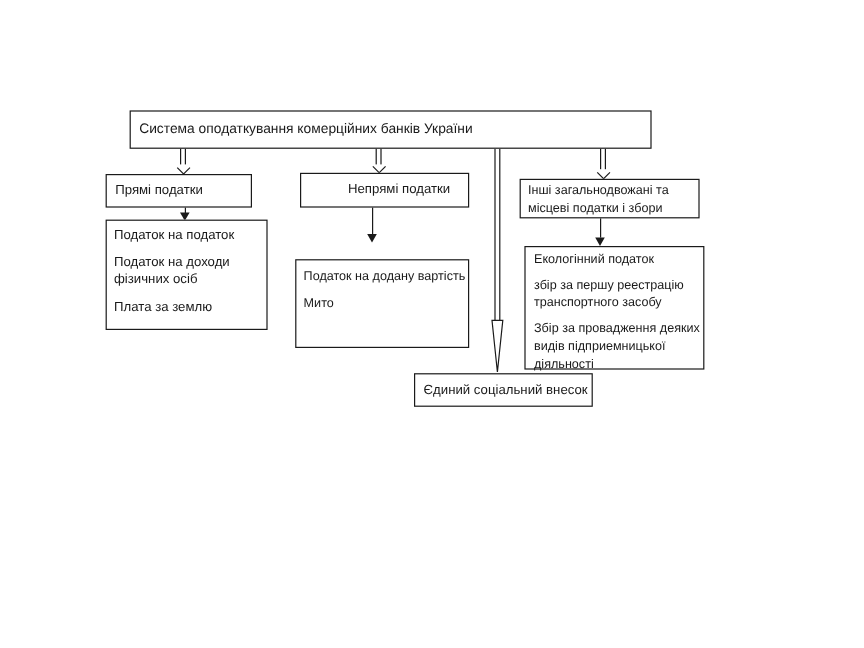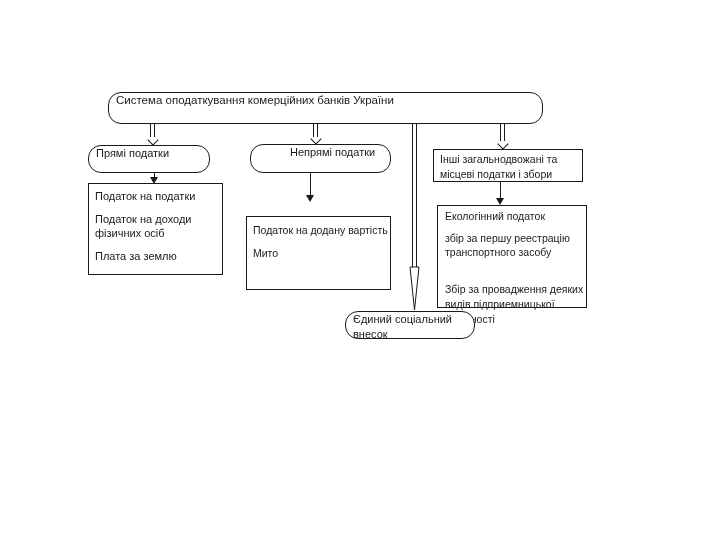--- a/index.html
+++ b/index.html
@@ -13,21 +13,21 @@
     overflow: hidden;
   }
   .box {
     position: absolute;
     background: #ffffff;
     border: 1px solid #1a1a1a;
     box-sizing: border-box;
     font-size: 11px;
     line-height: 14.5px;
   }
-  .label-box { display: flex; align-items: flex-start; padding-left: 7px; border-radius: 13px; }
+  .label-box { display: flex; align-items: center; padding-left: 7px; }
   .list-box { padding: 5px 0 0 6px; }
   .list-item { margin: 0 0 8px 0; padding-right: 4px; }
   .small { font-size: 10.5px; line-height: 14.7px; }
   .nowrap { white-space: nowrap; }
   
   .dshaft {
     position: absolute;
     width: 3px;
     border-left: 1px solid #1a1a1a;
     border-right: 1px solid #1a1a1a;
@@ -91,33 +91,33 @@
   <div class="vline" style="left:154px; top:173px; height:5px;"></div>
   <div class="tri" style="left:150px; top:177px;"></div>
 
   <div class="vline" style="left:310px; top:173px; height:22px;"></div>
   <div class="tri" style="left:306px; top:195px;"></div>
 
   <div class="vline" style="left:500px; top:182px; height:16px;"></div>
   <div class="tri" style="left:496px; top:198px;"></div>
 
   <div class="box list-box" style="left:88px; top:183px; width:135px; height:92px;">
-    <div class="list-item">Податок на податки</div>
+    <div class="list-item">Податок на податок</div>
     <div class="list-item">Податок на доходи фізичних осіб</div>
     <div class="list-item">Плата за землю</div>
   </div>
 
   <div class="box list-box" style="left:246px; top:216px; width:145px; height:74px; padding-top:6px;">
     <div class="list-item small nowrap">Податок на додану вартість</div>
     <div class="list-item small">Мито</div>
   </div>
 
   <div class="box list-box small" style="left:437px; top:205px; width:150px; height:103px; padding:3px 0 0 7px;">
     <div class="list-item" style="margin-bottom:7px; padding-right:0;">Екологінний податок</div>
-    <div class="list-item" style="margin-bottom:22px; padding-right:0;">збір за першу реестрацію транспортного засобу</div>
+    <div class="list-item" style="margin-bottom:7px; padding-right:0;">збір за першу реестрацію транспортного засобу</div>
     <div class="list-item" style="margin-bottom:12px; padding-right:0;">Збір за провадження деяких видів підприемницької діяльності</div>
   </div>
 
-  <div class="box label-box" style="left:345px; top:311px; width:130px; height:28px;">
+  <div class="box label-box" style="left:345px; top:311px; width:149px; height:28px;">
     <span>Єдиний соціальний внесок</span>
   </div>
 
 </div>
 
 </body></html>

